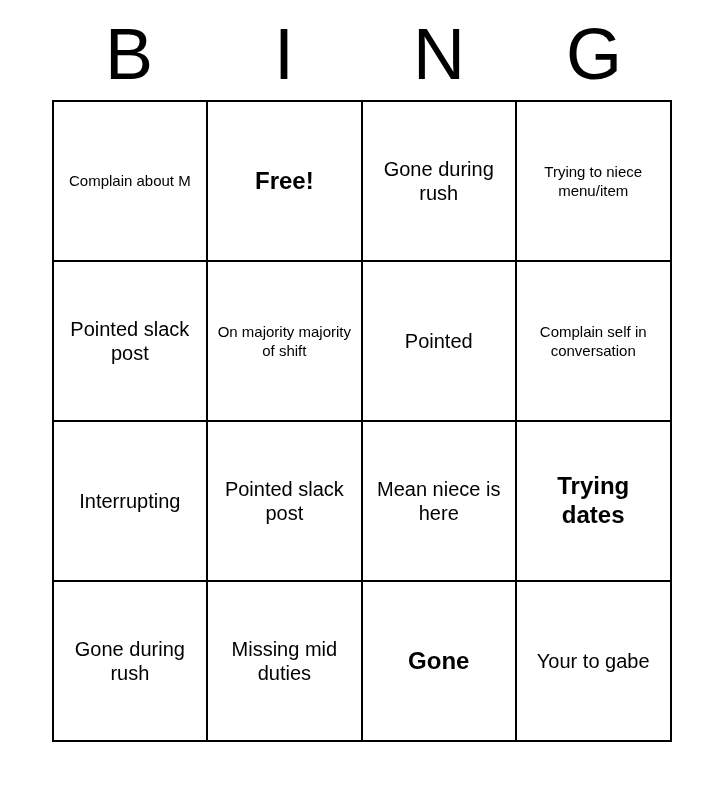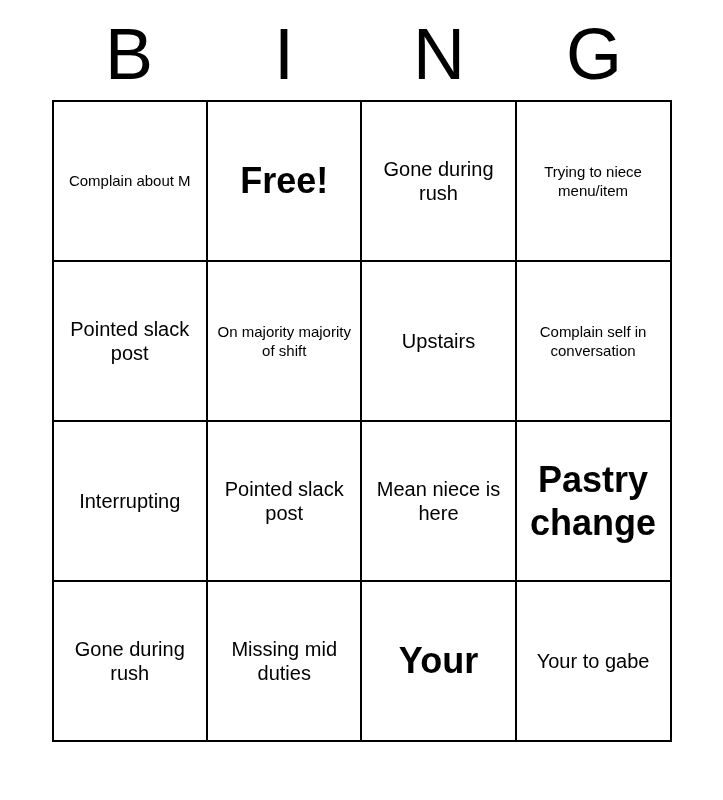--- a/index.html
+++ b/index.html
@@ -45,21 +45,21 @@
     .bingo-grid td {
       border: 2px solid #000;
       width: 155px;
       height: 160px;
       text-align: center;
       vertical-align: middle;
       padding: 8px;
     }
 
     .cell-text-large {
-      font-size: 36px;
+      font-size: 24px;
       font-weight: bold;
       line-height: 1.2;
       color: #000;
     }
 
     .cell-text-medium {
       font-size: 20px;
       font-weight: normal;
       line-height: 1.2;
       color: #000;
@@ -85,29 +85,29 @@
   <tbody id="grid-body">
   <tr>
         <td><span class="cell-text-small">Complain about M</span></td>
         <td><span class="cell-text-large">Free!</span></td>
         <td><span class="cell-text-medium">Gone during rush</span></td>
         <td><span class="cell-text-small">Trying to niece menu/item</span></td>
       </tr>
       <tr>
         <td><span class="cell-text-medium">Pointed slack post</span></td>
         <td><span class="cell-text-small">On majority majority of shift</span></td>
-        <td><span class="cell-text-medium">Upstairs</span></td>
+        <td><span class="cell-text-medium">Pointed</span></td>
         <td><span class="cell-text-small">Complain self in conversation</span></td>
       </tr>
       <tr>
         <td><span class="cell-text-medium">Interrupting</span></td>
         <td><span class="cell-text-medium">Pointed slack post</span></td>
         <td><span class="cell-text-medium">Mean niece is here</span></td>
-        <td><span class="cell-text-large">Pastry change</span></td>
+        <td><span class="cell-text-large">Trying dates</span></td>
       </tr>
       <tr>
         <td><span class="cell-text-medium">Gone during rush</span></td>
         <td><span class="cell-text-medium">Missing mid duties</span></td>
-        <td><span class="cell-text-large">Your</span></td>
+        <td><span class="cell-text-large">Gone</span></td>
         <td><span class="cell-text-medium">Your to gabe</span></td>
       </tr>
     </tbody>
 </table>
 
 </body></html>

